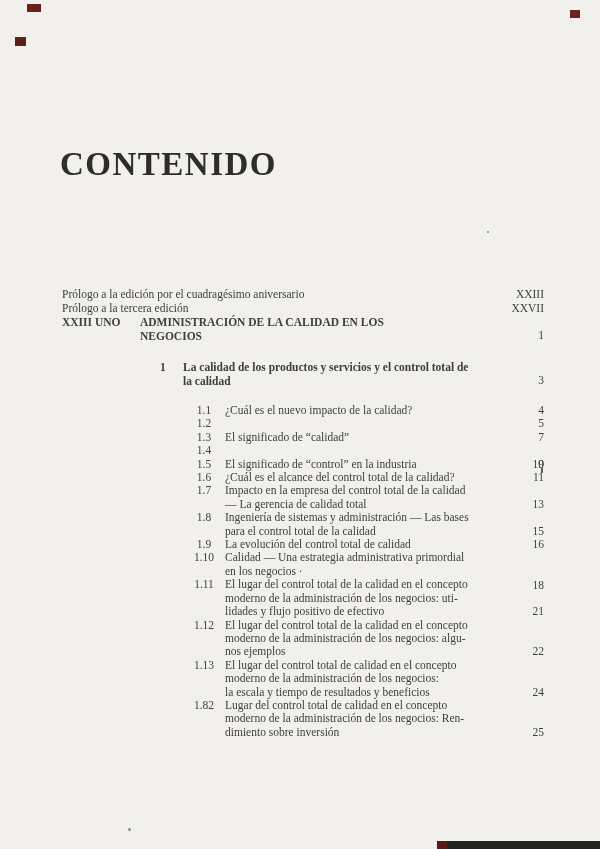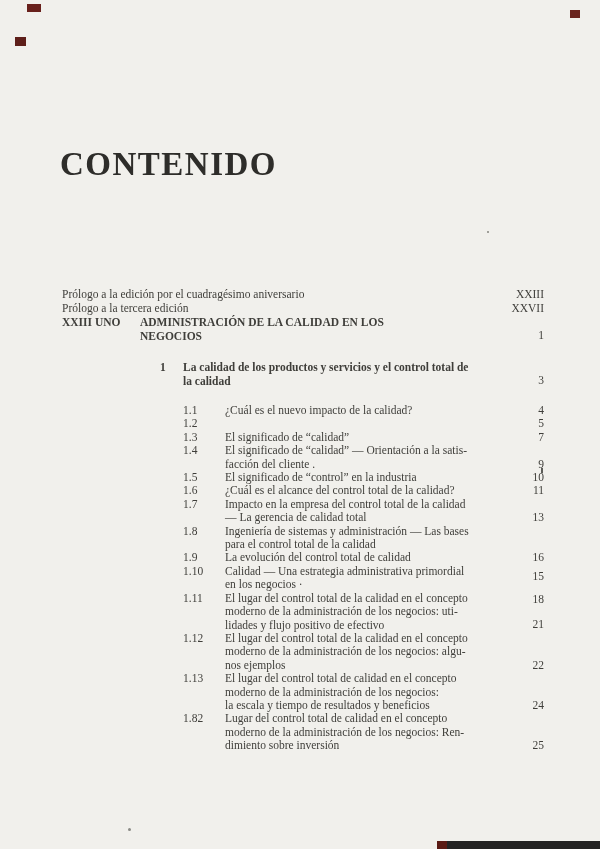--- a/index.html
+++ b/index.html
@@ -63,21 +63,21 @@
   .ch-num { width: 23px; flex-shrink: 0; }
   .ch-title div { white-space: nowrap; }
   .ch-page { top: 14px; }
   .entries { margin-top: 16px; }
   .entry {
     position: relative;
     display: flex;
     padding-left: 121px;
     line-height: 13.4px;
   }
-  .e-num { width: 42px; flex-shrink: 0; }
+  .e-num { width: 42px; flex-shrink: 0; text-align: center; }
   .e-text { flex: 1; }
   .e-text div { white-space: nowrap; }
   
   .artifact { position: absolute; }
   .a-tl1 { left: 27px; top: 4px;  width: 14px; height: 8px; background: #68201b; }
   .a-tl2 { left: 15px; top: 37px; width: 11px; height: 9px; background: #5e1f1a; }
   .a-tr  { left: 570px; top: 10px; width: 10px; height: 8px; background: #6a241e; }
   .a-bar {
     left: 437px; top: 841px; width: 163px; height: 8px;
     background: linear-gradient(90deg, #5a1a14 0px, #5a1a14 10px, #232323 10px);
@@ -144,24 +144,20 @@
         </div>
         <div class="entry">
           <span class="e-num">1.3</span>
           <div class="e-text">
             <div>El significado de “calidad”</div>
           </div>
           <span class="pagenum" style="top: 0px;">7</span>
         </div>
         <div class="entry">
           <span class="e-num">1.4</span>
-          <div class="e-text">
-            <div>El significado de “calidad” — Orientación a la satis-</div>
-            <div>facción del cliente .</div>
-          </div>
           <span class="pagenum" style="top: 13.4px;">9</span>
         </div>
         <div class="entry">
           <span class="e-num">1.5</span>
           <div class="e-text">
             <div>El significado de “control” en la industria</div>
           </div>
           <span class="pagenum" style="top: 0px;">10</span>
         </div>
         <div class="entry">
@@ -178,21 +174,21 @@
             <div>— La gerencia de calidad total</div>
           </div>
           <span class="pagenum" style="top: 13.4px;">13</span>
         </div>
         <div class="entry">
           <span class="e-num">1.8</span>
           <div class="e-text">
             <div>Ingeniería de sistemas y administración — Las bases</div>
             <div>para el control total de la calidad</div>
           </div>
-          <span class="pagenum" style="top: 13.4px; margin-top: 32px;">15</span>
+          <span class="pagenum" style="top: 13.4px;">15</span>
         </div>
         <div class="entry">
           <span class="e-num">1.9</span>
           <div class="e-text">
             <div>La evolución del control total de calidad</div>
           </div>
           <span class="pagenum" style="top: 0px;">16</span>
         </div>
         <div class="entry">
           <span class="e-num">1.10</span>

